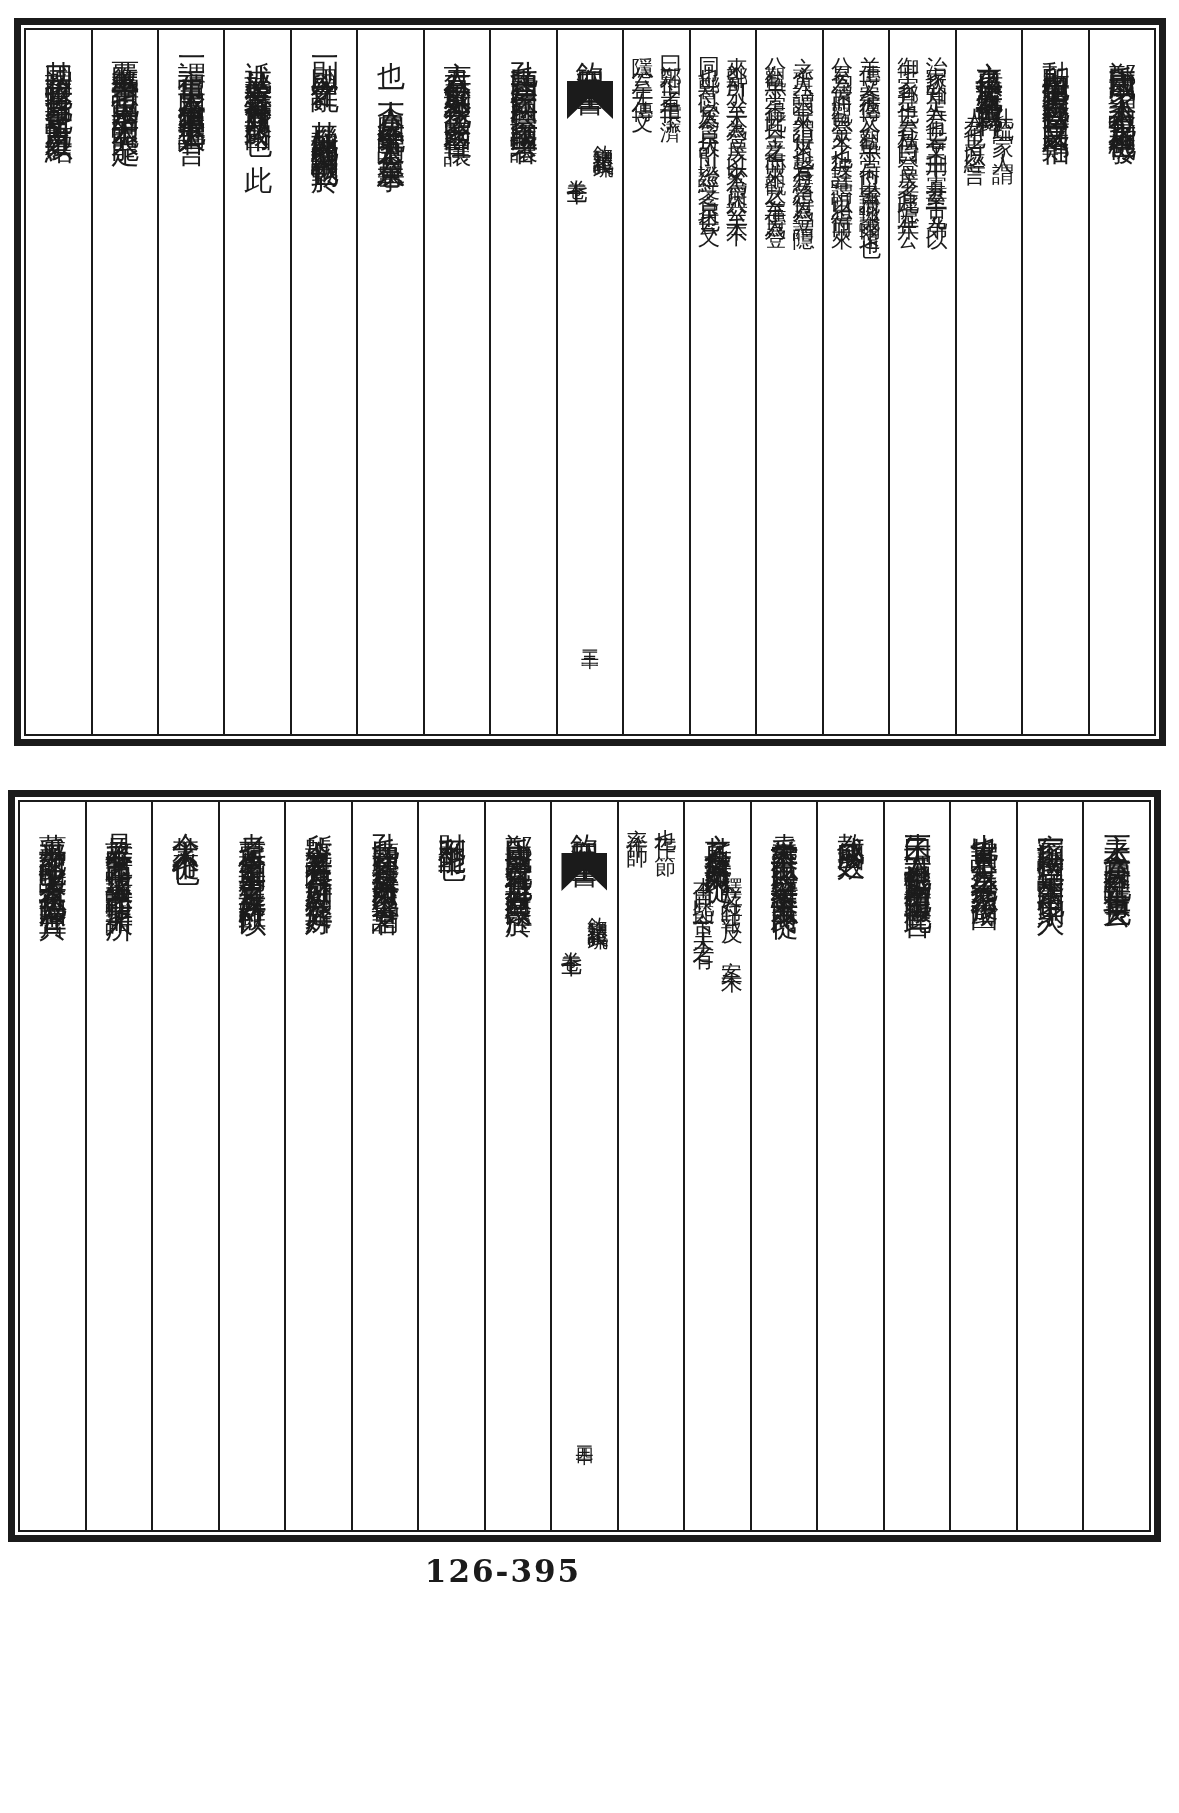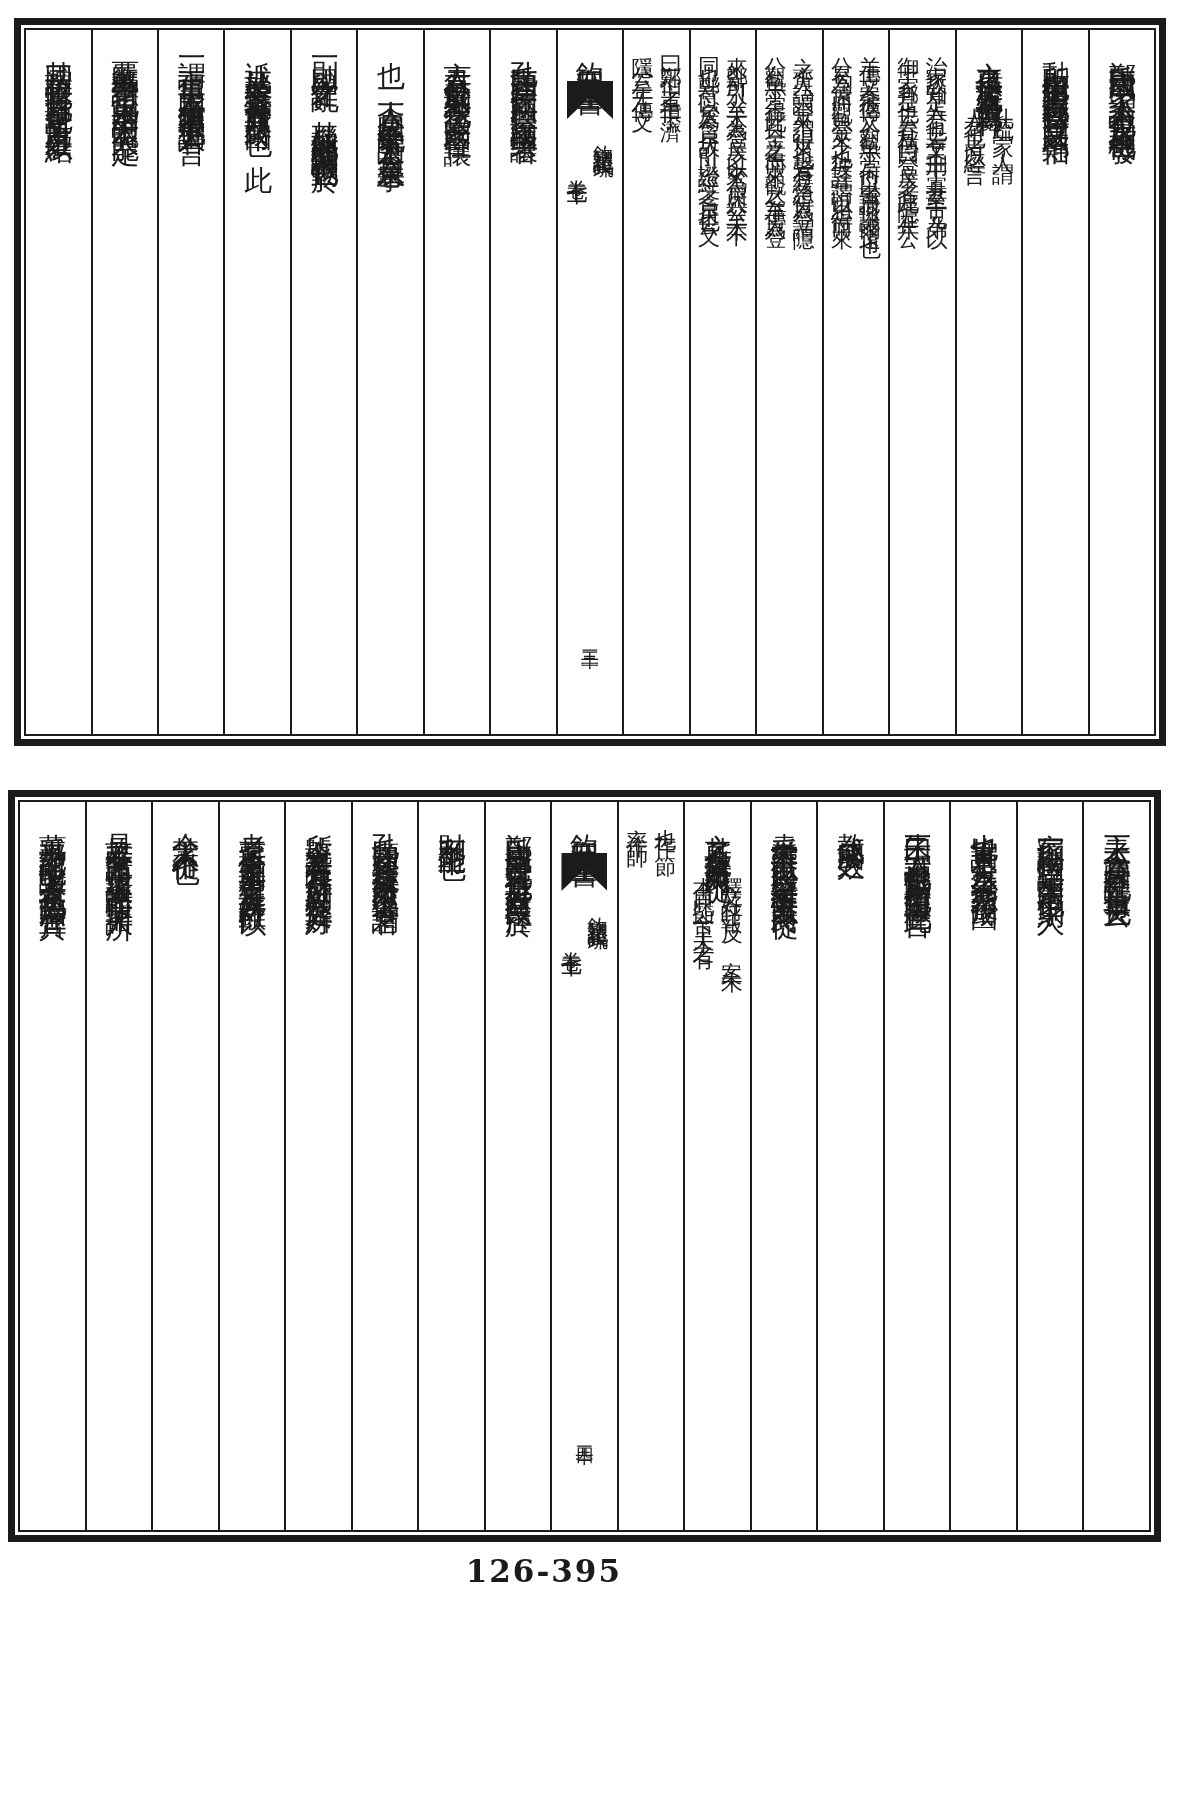--- a/index.html
+++ b/index.html
@@ -60,22 +60,22 @@
   .folio-title .juan{padding-top:0;}
   .folio-title .juan{ 
     padding-inline-start:34px;
   }
   .leaf{
     writing-mode:vertical-rl;text-orientation:upright;
     font-size:18px;line-height:1;letter-spacing:1px;
     margin-top:auto;margin-bottom:95px;
   }
   .catalog{
-    position:absolute;top:1553px;left:402px;width:220px;
-    text-align:right;
+    position:absolute;top:1553px;left:393px;width:220px;
+    text-align:center;
     font-family:"DejaVu Serif","Liberation Serif",serif;
     font-size:31px;letter-spacing:2px;font-weight:bold;
   }
 </style>
 </head>
 <body style="--ink: #1b1b1b; --paper: #ffffff;">
 
 <div class="page">
   <div class="block block-top">
     <div class="inner">

